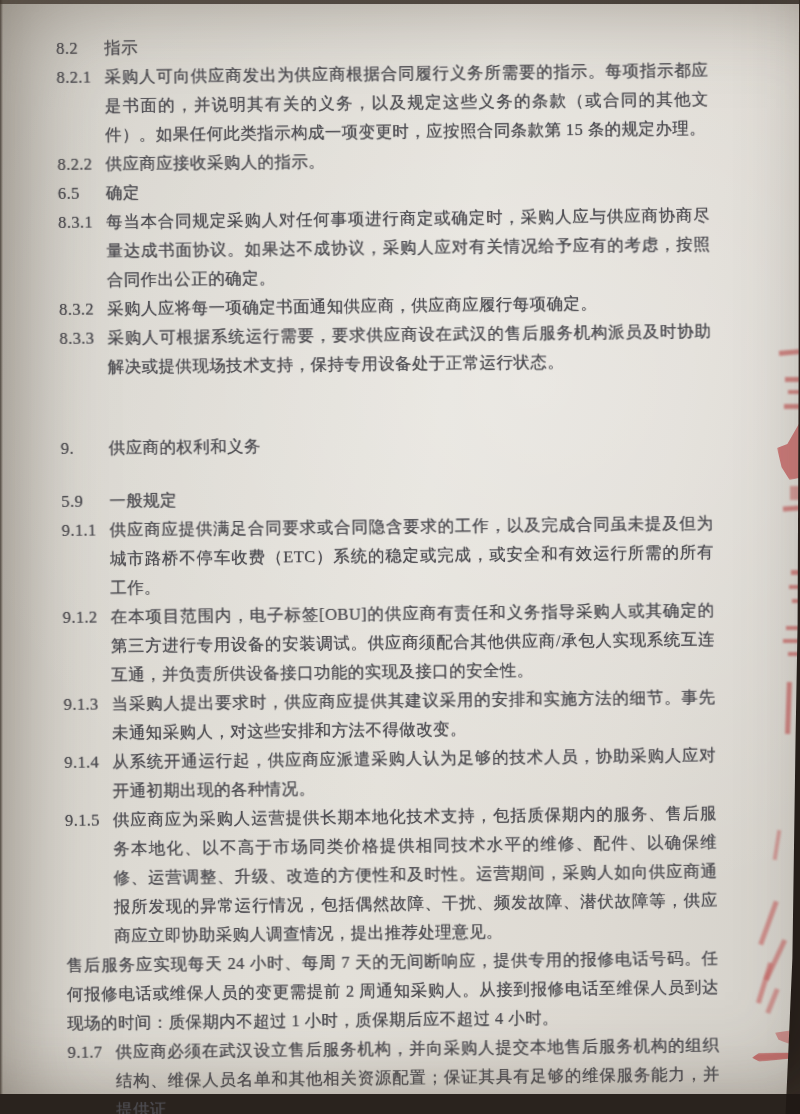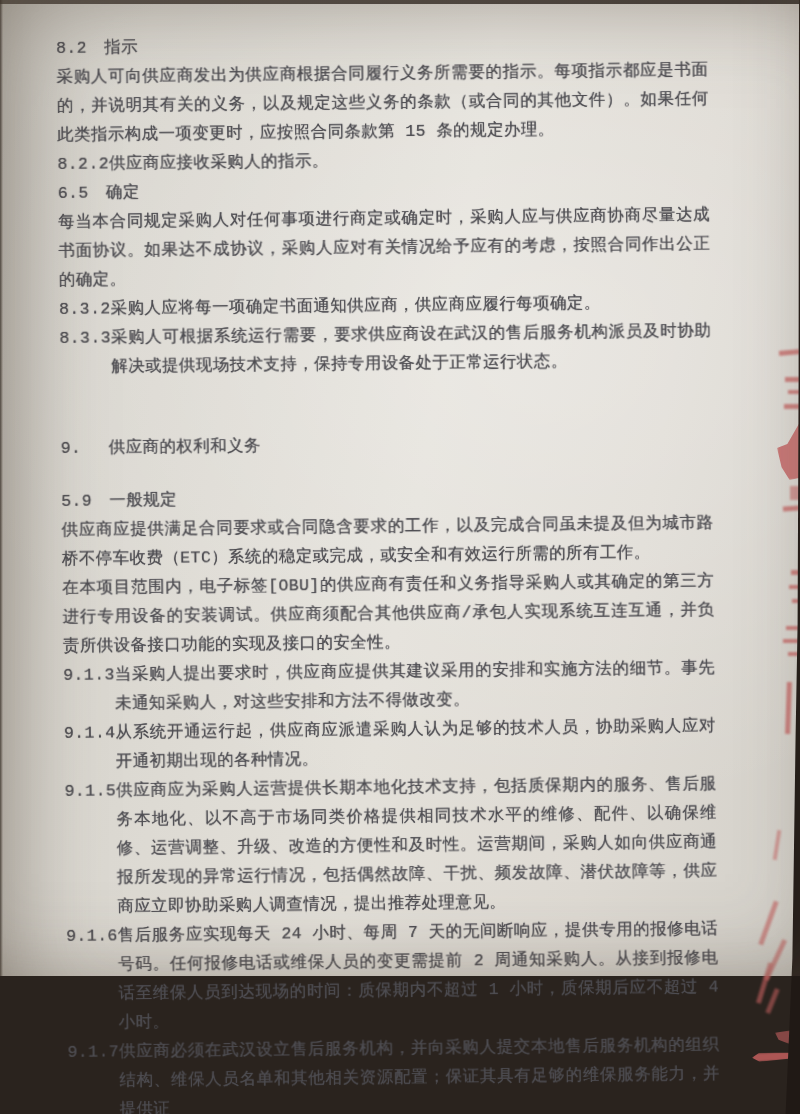--- a/index.html
+++ b/index.html
@@ -4,25 +4,24 @@
 <style>
   html,body{margin:0;padding:0;}
   body{
     width:800px;height:1114px;overflow:hidden;
     background:#2a231e;
     font-family:"Liberation Serif","DejaVu Serif",serif;
   }
   .photo{position:relative;width:800px;height:1114px;}
   
   .paper{
-    position:absolute;left:0;top:0;width:800px;height:976px;
+    position:absolute;left:0;top:0;width:800px;height:1094px;
     background:
       radial-gradient(120% 80% at 66% 35%, rgba(255,255,255,0.30), rgba(255,255,255,0) 62%),
       linear-gradient(100deg,#ccc9c2 0%,#d9d6cf 16%,#e3e0d9 52%,#dedad3 76%,#d3d0c9 100%);
-    font-family: Liberation Mono, monospace;
   }
   .vignette{
     position:absolute;inset:0;pointer-events:none;
     box-shadow:
       inset 45px 30px 95px -35px rgba(92,82,70,0.55),
       inset -18px -45px 85px -45px rgba(92,82,70,0.42);
   }
   .edge-top{
     position:absolute;left:0;top:0;width:100%;height:4px;
     background:linear-gradient(to right,#433a33,#2c241f 70%,#1f1814);
@@ -82,69 +81,72 @@
 
 <div class="photo">
   <div class="paper">
 
     <div class="doc" id="doc">
         <div class="row heading">
           <span class="num">8.2</span>
           <span class="txt">指示</span>
         </div>
         <div class="row clause">
+          <span class="num">8.2.1</span>
           <span class="txt">采购人可向供应商发出为供应商根据合同履行义务所需要的指示。每项指示都应是书面的，并说明其有关的义务，以及规定这些义务的条款（或合同的其他文件）。如果任何此类指示构成一项变更时，应按照合同条款第 15 条的规定办理。</span>
         </div>
         <div class="row clause">
           <span class="num">8.2.2</span>
           <span class="txt">供应商应接收采购人的指示。</span>
         </div>
         <div class="row heading">
           <span class="num">6.5</span>
           <span class="txt">确定</span>
         </div>
         <div class="row clause">
+          <span class="num">8.3.1</span>
           <span class="txt">每当本合同规定采购人对任何事项进行商定或确定时，采购人应与供应商协商尽量达成书面协议。如果达不成协议，采购人应对有关情况给予应有的考虑，按照合同作出公正的确定。</span>
         </div>
         <div class="row clause">
           <span class="num">8.3.2</span>
           <span class="txt">采购人应将每一项确定书面通知供应商，供应商应履行每项确定。</span>
         </div>
         <div class="row clause">
           <span class="num">8.3.3</span>
           <span class="txt">采购人可根据系统运行需要，要求供应商设在武汉的售后服务机构派员及时协助解决或提供现场技术支持，保持专用设备处于正常运行状态。</span>
         </div>
         <div class="row chapter">
           <span class="num">9.</span>
           <span class="txt">供应商的权利和义务</span>
         </div>
         <div class="row subheading">
           <span class="num">5.9</span>
           <span class="txt">一般规定</span>
         </div>
         <div class="row clause">
+          <span class="num">9.1.1</span>
           <span class="txt">供应商应提供满足合同要求或合同隐含要求的工作，以及完成合同虽未提及但为城市路桥不停车收费（ETC）系统的稳定或完成，或安全和有效运行所需的所有工作。</span>
         </div>
         <div class="row clause">
+          <span class="num">9.1.2</span>
           <span class="txt">在本项目范围内，电子标签[OBU]的供应商有责任和义务指导采购人或其确定的第三方进行专用设备的安装调试。供应商须配合其他供应商/承包人实现系统互连互通，并负责所供设备接口功能的实现及接口的安全性。</span>
         </div>
         <div class="row clause">
           <span class="num">9.1.3</span>
           <span class="txt">当采购人提出要求时，供应商应提供其建议采用的安排和实施方法的细节。事先未通知采购人，对这些安排和方法不得做改变。</span>
         </div>
         <div class="row clause">
           <span class="num">9.1.4</span>
           <span class="txt">从系统开通运行起，供应商应派遣采购人认为足够的技术人员，协助采购人应对开通初期出现的各种情况。</span>
         </div>
         <div class="row clause">
           <span class="num">9.1.5</span>
           <span class="txt">供应商应为采购人运营提供长期本地化技术支持，包括质保期内的服务、售后服务本地化、以不高于市场同类价格提供相同技术水平的维修、配件、以确保维修、运营调整、升级、改造的方便性和及时性。运营期间，采购人如向供应商通报所发现的异常运行情况，包括偶然故障、干扰、频发故障、潜伏故障等，供应商应立即协助采购人调查情况，提出推荐处理意见。</span>
         </div>
         <div class="row clause">
-          <span class="num">9.1.6</span>
           <span class="txt">售后服务应实现每天 24 小时、每周 7 天的无间断响应，提供专用的报修电话号码。任何报修电话或维保人员的变更需提前 2 周通知采购人。从接到报修电话至维保人员到达现场的时间：质保期内不超过 1 小时，质保期后应不超过 4 小时。</span>
         </div>
         <div class="row clause">
           <span class="num">9.1.7</span>
           <span class="txt">供应商必须在武汉设立售后服务机构，并向采购人提交本地售后服务机构的组织结构、维保人员名单和其他相关资源配置；保证其具有足够的维保服务能力，并提供证</span>
         </div>
       </div>
 
     <div class="stamp s1"></div>
     <div class="stamp s2a"></div>

